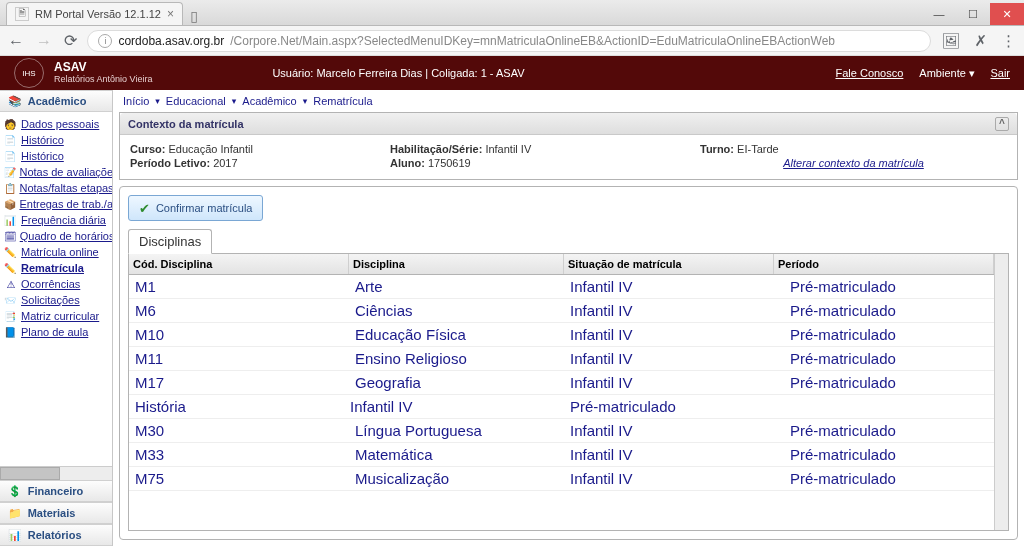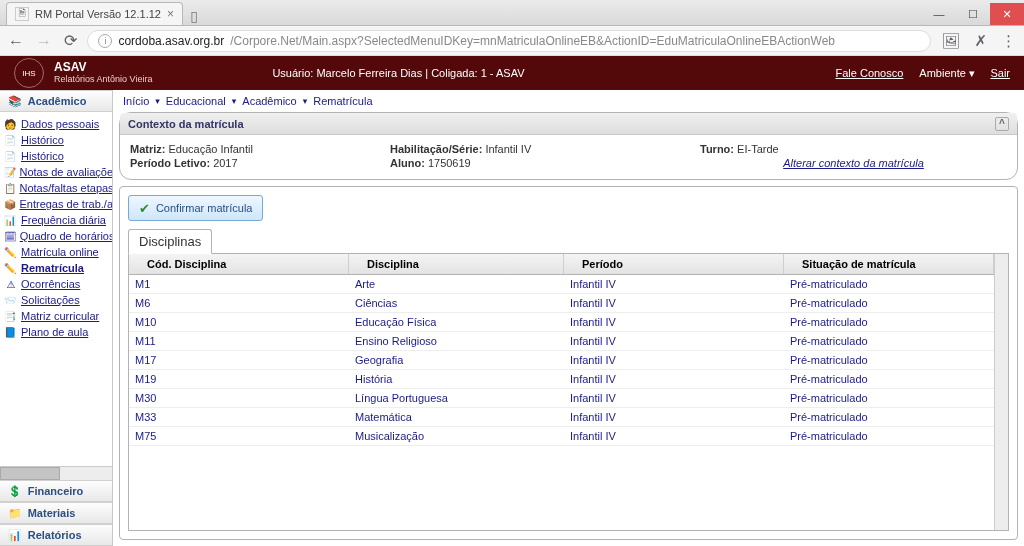--- a/index.html
+++ b/index.html
@@ -47,40 +47,40 @@
 .side-scroll { height: 14px; background: #ededed; border-top: 1px solid #ccc; display: flex; }
 .side-scroll .thumb { width: 60px; background: #c4c4c4; border: 1px solid #aaa; }
 
 .content { flex: 1; display: flex; flex-direction: column; overflow: hidden; }
 .breadcrumbs { height: 22px; display: flex; align-items: center; gap: 6px; padding: 0 10px; font-size: 11px; color: #1a1a8b; }
 .breadcrumbs span { cursor: pointer; }
 .breadcrumbs .sep { color: #1a1a8b; font-size: 9px; }
 .breadcrumbs .last { color: #333; text-decoration: none; }
 .breadcrumbs span:not(.last) { }
 
-.panel { margin: 0 6px 6px 6px; border: 1px solid #b3b3b3; border-radius: 12px; background: #fff; }
+.panel { margin: 0 6px 6px 6px; border: 1px solid #b3b3b3; border-radius: 0; background: #fff; }
 .panel-hd { height: 22px; background: linear-gradient(#f0f0f0,#dedede); border-bottom: 1px solid #c9c9c9; border-radius: 4px 4px 0 0; display: flex; align-items: center; padding: 0 8px; font-size: 11px; font-weight: bold; color: #336; }
 .panel-hd .collapse { margin-left: auto; width: 14px; height: 14px; border: 1px solid #aaa; border-radius: 2px; display: flex; align-items: center; justify-content: center; font-size: 10px; color: #666; cursor: pointer; }
 .ctx-body { padding: 8px 10px 10px 10px; display: grid; grid-template-columns: 260px 310px 1fr; font-size: 11px; color: #333; row-gap: 2px; }
 .ctx-body b { font-weight: bold; }
 .ctx-body .change-link { grid-column: 3; text-align: center; font-style: italic; color: #1a1a8b; text-decoration: underline; cursor: pointer; }
 
 .main-panel { flex: 1; margin: 0 6px 6px 6px; border: 1px solid #b3b3b3; border-radius: 4px; padding: 8px; display: flex; flex-direction: column; }
 .confirm-btn { display: inline-flex; align-items: center; gap: 6px; height: 26px; padding: 0 10px; border: 1px solid #7aa7d4; border-radius: 3px; background: linear-gradient(#eef7ff,#cfe6fb); color: #2b4f82; font-size: 11px; cursor: pointer; width: fit-content; }
 .confirm-btn .chk { color: #2e8b2e; font-size: 13px; }
 
 .tabstrip { margin-top: 8px; border-bottom: 1px solid #b3b3b3; display: flex; }
 .tabbtn { border: 1px solid #b3b3b3; border-bottom: 1px solid #fff; margin-bottom: -1px; background: #fff; border-radius: 3px 3px 0 0; padding: 4px 10px; font-size: 13px; color: #333; cursor: pointer; }
 
 .grid-wrap { border: 1px solid #b3b3b3; border-top: none; flex: 1; display: flex; flex-direction: column; }
 .ghead { display: flex; background: linear-gradient(#f4f4f4,#e3e3e3); border-bottom: 1px solid #b3b3b3; font-weight: bold; font-size: 11px; }
-.gcol { padding: 4px 18px; border-right: 1px solid #cfcfcf; }
+.gcol { padding: 4px 4px; border-right: 1px solid #cfcfcf; }
 .c1 { width: 220px; } .c2 { width: 215px; } .c3 { width: 220px; } .c4 { flex: 1; }
 .gbody { flex: 1; overflow-y: auto; }
-.grow { display: flex; font-size: 11px; color: #1a1a8b; border-bottom: 1px solid #eee; }
+.grow { display: flex; font-size: 15px; color: #1a1a8b; border-bottom: 1px solid #eee; }
 .grow .gcol { border-right: 1px solid transparent; padding: 3px 6px; }
 .gscroll { width: 14px; background: #ededed; border-left: 1px solid #ccc; }
 
 .sidebar ::-webkit-scrollbar { height: 10px; width: 10px; }
 </style>
 </head>
 <body>
 
 <div class="browser-tabs">
   <div class="tab">
@@ -219,21 +219,21 @@
         <span class="sep">▾</span>
         <span class="last" style="color: rgb(26, 26, 139);">Rematrícula</span>
       </div>
 
     <div class="panel">
       <div class="panel-hd">
         <span>Contexto da matrícula</span>
         <span class="collapse">^</span>
       </div>
       <div class="ctx-body">
-        <div><b>Matriz:</b> <span>Educação Infantil</span></div>
+        <div><b>Curso:</b> <span>Educação Infantil</span></div>
         <div><b>Habilitação/Série:</b> <span>Infantil IV</span></div>
         <div><b>Turno:</b> <span>EI-Tarde</span></div>
         <div><b>Período Letivo:</b> <span>2017</span></div>
         <div><b>Aluno:</b> <span>1750619</span></div>
         <div class="change-link">Alterar contexto da matrícula</div>
       </div>
     </div>
 
     <div class="main-panel">
       <div class="confirm-btn">
@@ -242,22 +242,22 @@
       </div>
       <div class="tabstrip">
         <div class="tabbtn">Disciplinas</div>
       </div>
       <div class="grid-wrap">
         <div style="display:flex; flex:1;">
           <div style="flex:1; display:flex; flex-direction:column;">
             <div class="ghead">
               <div class="gcol c1">Cód. Disciplina</div>
               <div class="gcol c2">Disciplina</div>
+              <div class="gcol c4">Situação de matrícula</div>
               <div class="gcol c3">Período</div>
-              <div class="gcol c4">Situação de matrícula</div>
             </div>
             <div class="gbody" id="gbody">
                 <div class="grow">
                   <div class="gcol c1">M1</div>
                   <div class="gcol c2">Arte</div>
                   <div class="gcol c3">Infantil IV</div>
                   <div class="gcol c4">Pré-matriculado</div>
                 </div>
                 <div class="grow">
                   <div class="gcol c1">M6</div>
@@ -277,21 +277,20 @@
                   <div class="gcol c3">Infantil IV</div>
                   <div class="gcol c4">Pré-matriculado</div>
                 </div>
                 <div class="grow">
                   <div class="gcol c1">M17</div>
                   <div class="gcol c2">Geografia</div>
                   <div class="gcol c3">Infantil IV</div>
                   <div class="gcol c4">Pré-matriculado</div>
                 </div>
                 <div class="grow">
-                  <div class="gcol c1">M19</div>
                   <div class="gcol c2">História</div>
                   <div class="gcol c3">Infantil IV</div>
                   <div class="gcol c4">Pré-matriculado</div>
                 </div>
                 <div class="grow">
                   <div class="gcol c1">M30</div>
                   <div class="gcol c2">Língua Portuguesa</div>
                   <div class="gcol c3">Infantil IV</div>
                   <div class="gcol c4">Pré-matriculado</div>
                 </div>

